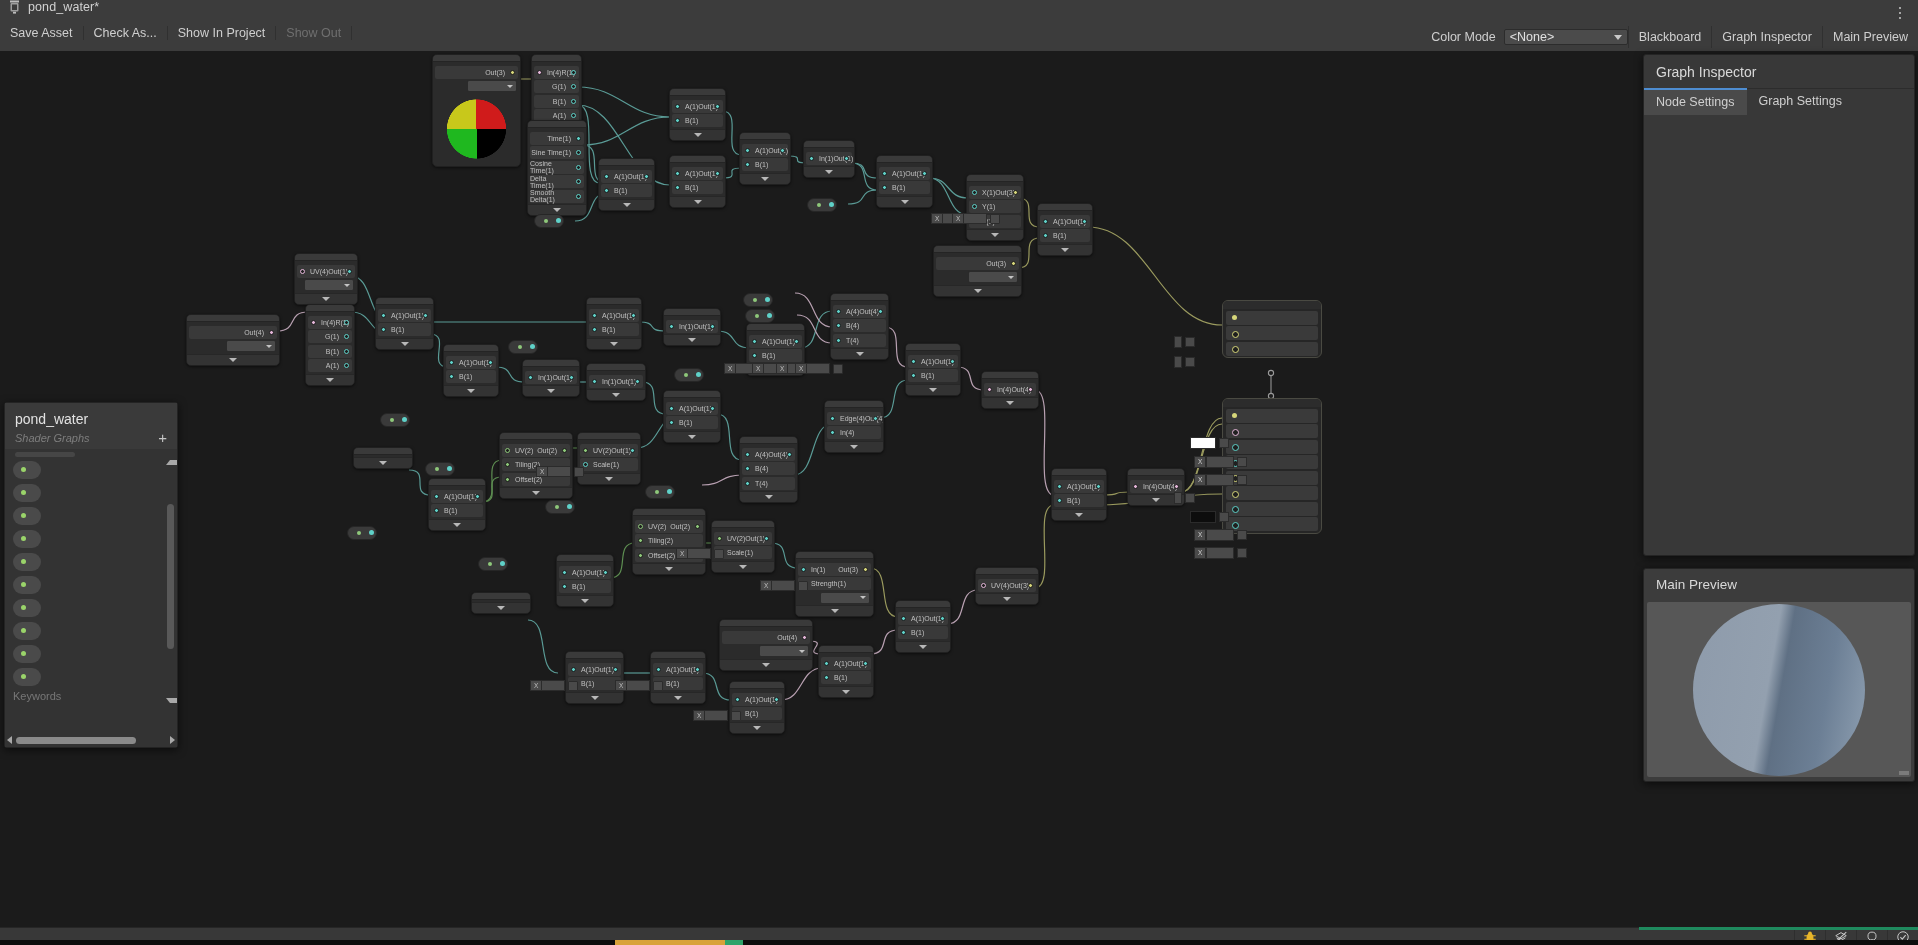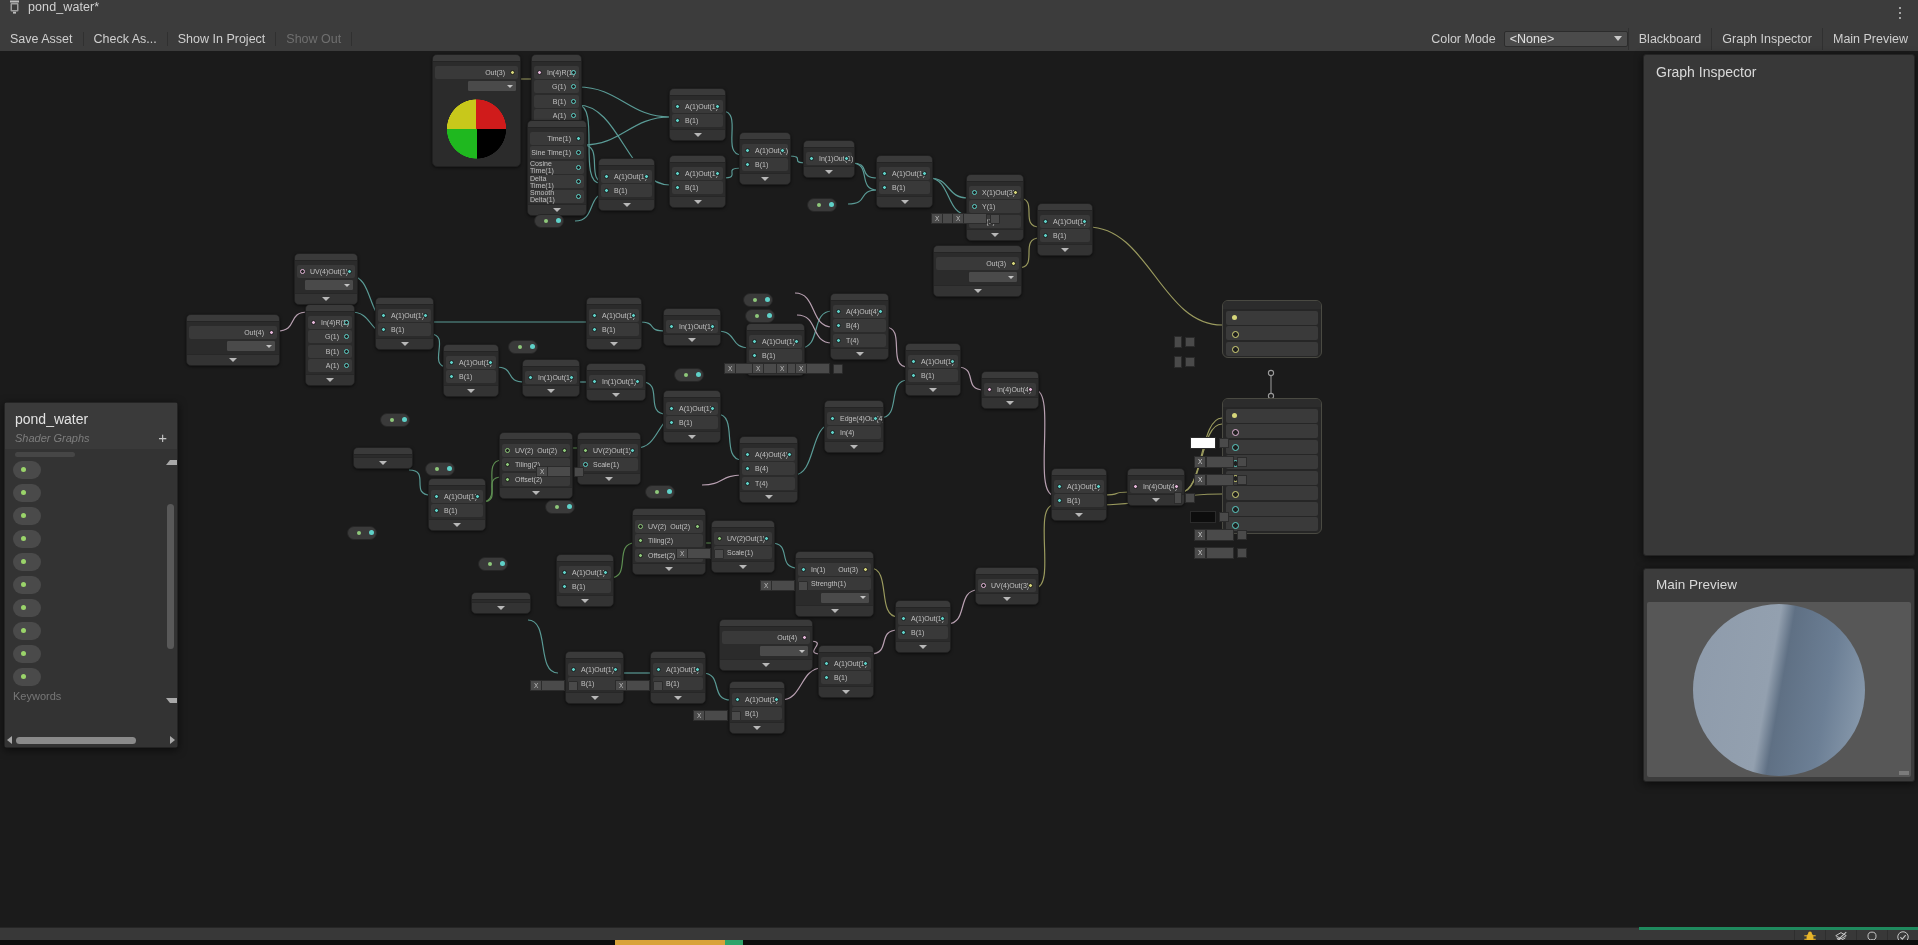--- a/index.html
+++ b/index.html
@@ -8,21 +8,21 @@
 
   
   .titlebar{position:absolute;left:0;top:0;width:1918px;height:26px;background:#3c3c3c;border-bottom:1px solid #232323;}
   .tb-tabarea{position:absolute;left:0;top:0;height:26px;display:flex;align-items:flex-start;padding-left:8px;}
   .tb-icon{width:13px;height:14px;position:relative;margin-right:7px;}
   .tb-title{font-size:12.5px;color:#d2d2d2;letter-spacing:.1px;}
   .tb-kebab{position:absolute;right:10px;top:4px;width:16px;height:18px;display:flex;flex-direction:column;align-items:center;justify-content:center;gap:2.5px;}
   .tb-kebab i{display:block;width:2.5px;height:2.5px;border-radius:50%;background:#c8c8c8;}
 
   
-  .toolbar{position:absolute;left:0;top:26px;width:1918px;height:25px;background:#3c3c3c;border-bottom:1px solid #232323;display:flex;align-items:center;}
+  .toolbar{position:absolute;left:0;top:26px;width:1918px;height:25px;background:#3c3c3c;border-bottom:1px solid #232323;display:flex;align-items:flex-start;}
   .tbtn{display:flex;align-items:center;padding:0 10px;font-size:12.5px;color:#cfcfcf;border-right:1px solid #303030;cursor:default;white-space:nowrap;}
   .tbtn.disabled{color:#6f6f6f;}
   .tb-spacer{flex:1 1 auto;border:0;}
   .tb-right{display:flex;align-items:stretch;}
   .tb-label{display:flex;align-items:center;padding:0 8px;font-size:12.5px;color:#cfcfcf;white-space:nowrap;}
   .tb-dd{display:flex;align-items:center;justify-content:space-between;width:112px;margin:3px 0;background:#4b4b4b;border:1px solid #2c2c2c;border-radius:2px;padding:0 5px;font-size:12.5px;color:#e0e0e0;}
   .tb-dd .arrow{border-left:4px solid transparent;border-right:4px solid transparent;border-top:5px solid #c9c9c9;}
   .tb-right .tbtn{border-left:1px solid #303030;border-right:none;}
 
   
@@ -1371,20 +1371,24 @@
       <div class="lf"></div>
       <div class="htrack">
           <div class="hthumb"></div>
         </div>
       <div class="rt"></div>
     </div>
   </div>
 
   <div class="inspector">
     <div class="ins-title">Graph Inspector</div>
+    <div class="ins-tabs">
+      <div class="ins-tab active">Node Settings</div>
+      <div class="ins-tab">Graph Settings</div>
+    </div>
     <div class="ins-body"></div>
   </div>
 
   <div class="mainprev">
     <div class="mp-title">Main Preview</div>
     <div class="mp-canvas">
       <div class="mp-sphere"></div>
       <div class="mp-resize"></div>
     </div>
   </div>

